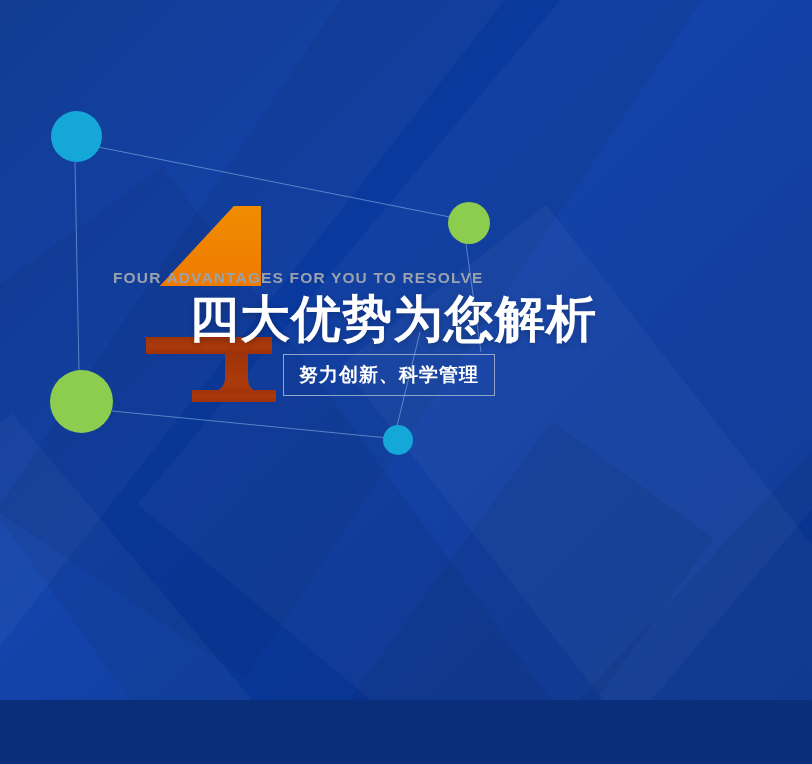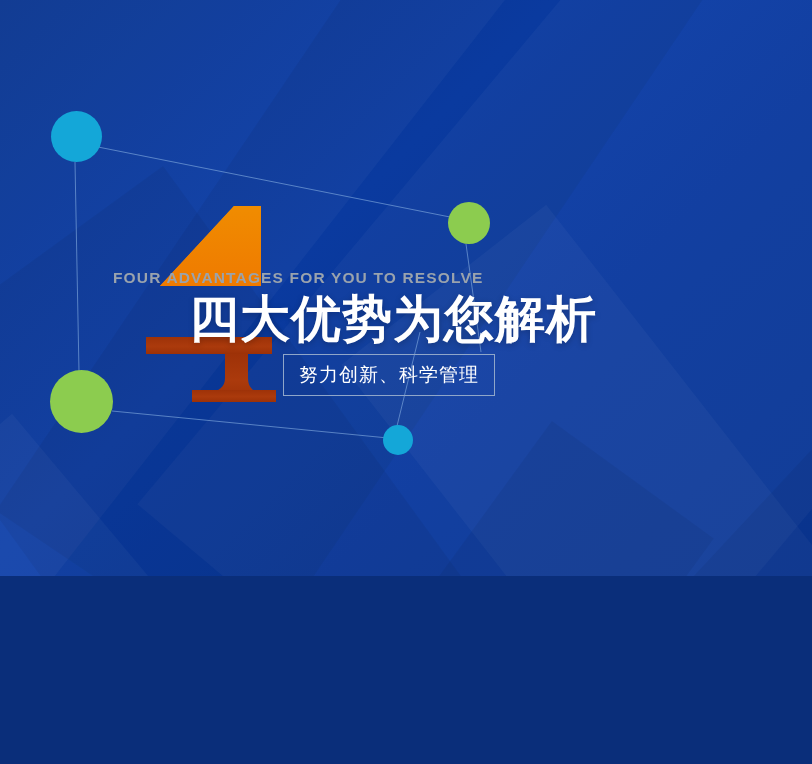--- a/index.html
+++ b/index.html
@@ -3,21 +3,21 @@
 <meta charset="utf-8">
 <style>
   html, body {
     margin: 0;
     padding: 0;
     background: #0a2e7a;
   }
   .stage {
     position: relative;
     width: 812px;
-    height: 576px;
+    height: 700px;
     overflow: hidden;
     font-family: "Liberation Sans", "DejaVu Sans", sans-serif;
     background: #0b3bA0;
     background:
       linear-gradient(135deg, #0a3590 0%, #0b3ea8 40%, #0a389c 70%, #0a3694 100%);
   }
 
   
   .facets { position: absolute; inset: 0; }
   .facet {
@@ -84,21 +84,21 @@
   }
   .tagline-row {
     margin-top: 6px;
     margin-left: 170px;
   }
   .tagline {
     display: inline-block;
     border: 1px solid #8fa6c9;
     color: #ffffff;
     font-size: 19px;
-    font-weight: normal;
+    font-weight: bold;
     letter-spacing: 1px;
     padding: 9px 15px 10px 15px;
     line-height: 21px;
     white-space: nowrap;
   }
 </style>
 </head>
 <body>
 
 <div class="stage">

